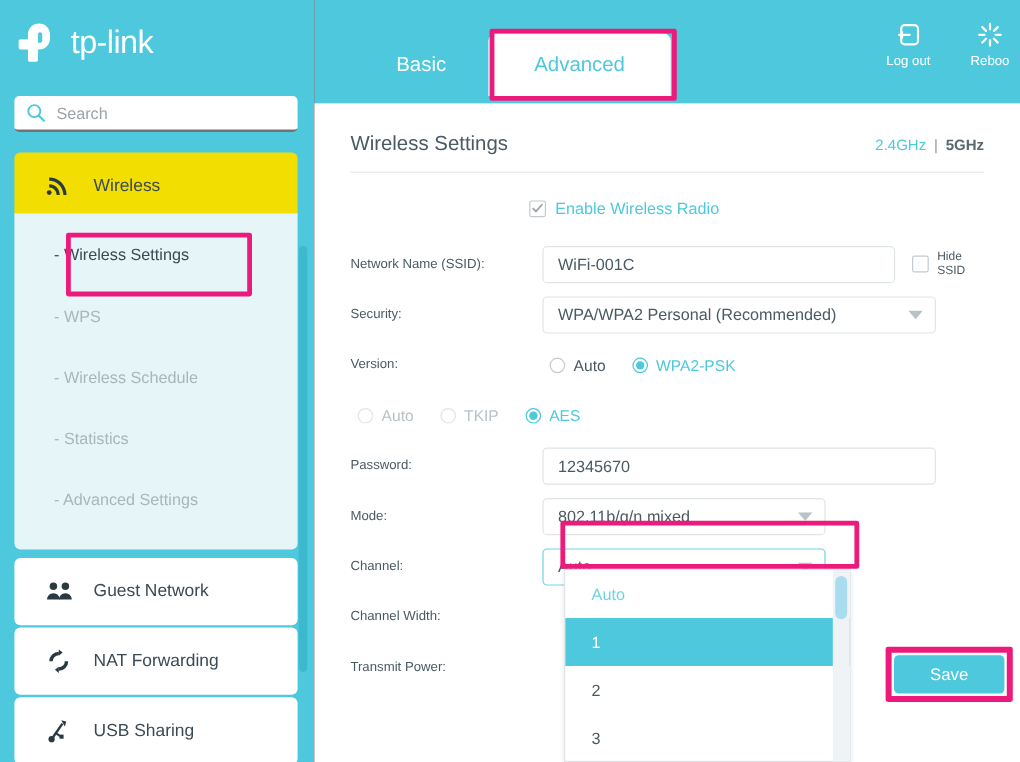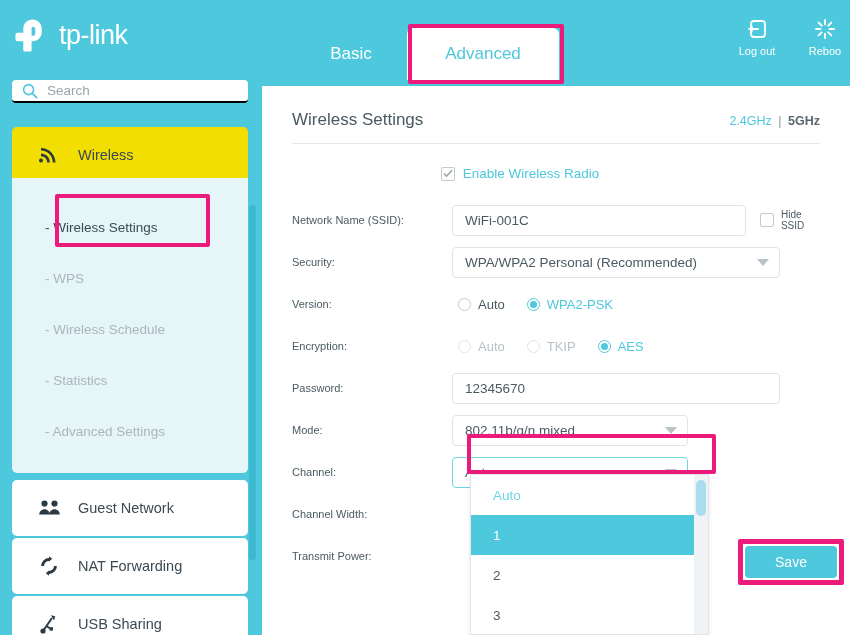--- a/index.html
+++ b/index.html
@@ -24,44 +24,44 @@
     height: 46px;
   }
   .brand-logo { width: 40px; height: 40px; flex: none; }
   .brand-name {
     color: #ffffff; font-size: 27px; letter-spacing: -0.5px;
     font-weight: 400; line-height: 1;
   }
 
   .search-box {
     position: absolute; left: 12px; top: 80px;
-    width: 236px; height: 23px;
+    width: 236px; height: 30px;
     background: #ffffff; border-radius: 4px;
     display: flex; align-items: center; padding: 0 10px;
-    border-bottom: 2px solid #000000;
+    border-bottom: 2px solid #737373;
   }
   .search-icon { width: 16px; height: 16px; flex: none; margin-right: 9px; }
   .search-text { color: #9aa3a8; font-size: 13.5px; }
 
   .menu { position: absolute; left: 12px; top: 127px; width: 236px; }
 
   .menu-item {
     height: 56px; background: #ffffff;
     border-radius: 5px; margin-bottom: 2px;
     display: flex; align-items: center; padding-left: 26px;
     color: #3b4a52; font-size: 14.5px;
   }
   .menu-item.active { background: #F2DE00; }
   .menu-ico { width: 26px; flex: none; display:flex; align-items:center; }
   .menu-label { margin-left: 14px; }
 
   .submenu {
     background: #E6F5F8; border-radius: 0 0 5px 5px;
     margin-top: -7px; margin-bottom: 7px;
-    padding: 24px 0 16px 0;
+    padding: 9px 0 16px 0;
   }
   .sub-item {
     height: 51px; display: flex; align-items: center;
     padding-left: 33px; color: #a9b6bc; font-size: 13.5px;
   }
   .sub-item.current { color: #3b4a52; }
 
   .sb-scroll {
     position: absolute; right: 6px; top: 205px;
     width: 7px; height: 355px; border-radius: 4px;
@@ -369,21 +369,20 @@
           <span class="rlabel">Auto</span>
         </span>
         <span class="radio">
           <span class="rdot on"></span>
           <span class="rlabel on">WPA2-PSK</span>
         </span>
       </span>
     </div>
 
     <div class="frow">
-      <span class="flabel">Encryption:</span>
       <span class="radios">
         <span class="radio dim">
           <span class="rdot"></span>
           <span class="rlabel dim">Auto</span>
         </span>
         <span class="radio dim">
           <span class="rdot"></span>
           <span class="rlabel dim">TKIP</span>
         </span>
         <span class="radio">

